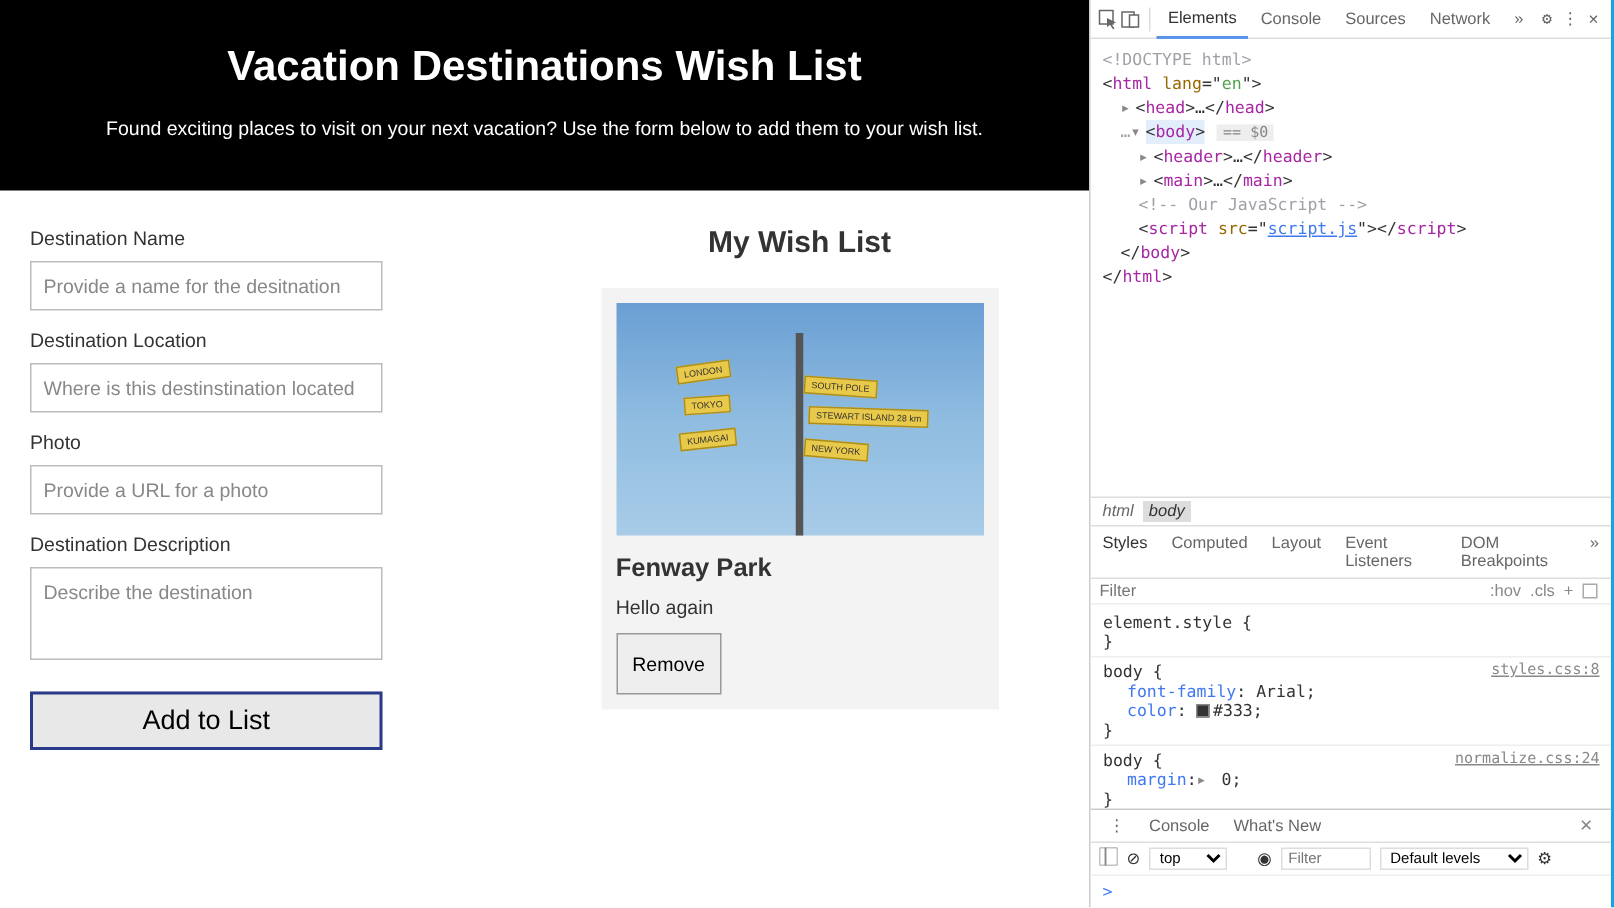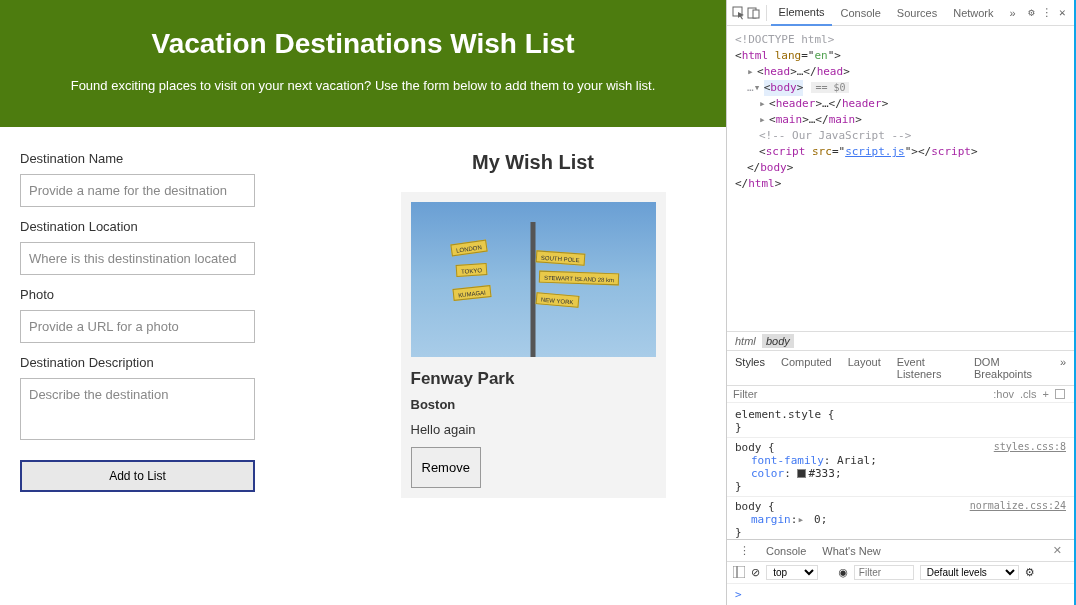--- a/index.html
+++ b/index.html
@@ -1,33 +1,33 @@
 <!DOCTYPE html>
 <html><head>
   <meta charset="utf-8">
   <style>
     * { box-sizing: border-box; margin: 0; padding: 0; }
     body { font-family: Arial, sans-serif; color: #333; display: flex; height: 605px; width: 1076px; overflow: hidden; }
     
     .page { width: 726px; height: 605px; overflow: hidden; background: #fff; }
     
-    .hero { background: #4d7c0f; color: #fff; text-align: center; padding: 28px 20px 34px; }
+    .hero { background: #000000; color: #fff; text-align: center; padding: 28px 20px 34px; }
     .hero h1 { font-size: 28px; font-weight: bold; margin-bottom: 18px; }
     .hero p { font-size: 13px; }
     
     .content { display: flex; padding: 24px 20px; gap: 40px; }
     .form-col { width: 300px; }
     .wish-col { flex: 1; }
     
     .form-col label { display: block; font-size: 13px; margin-bottom: 8px; margin-top: 12px; }
     .form-col label:first-child { margin-top: 0; }
     .form-col input, .form-col textarea { width: 235px; padding: 8px 8px; font-size: 13px; border: 1px solid #bbb; background: #fff; color: #333; font-family: Arial; }
     .form-col input::placeholder, .form-col textarea::placeholder { color: #888; }
     .form-col textarea { height: 62px; resize: none; }
-    .add-btn { width: 235px; margin-top: 16px; padding: 7px; font-size: 12px; background: #e8e8e8; border: 2px solid #2a3a8a; cursor: pointer; }
+    .add-btn { width: 235px; margin-top: 16px; padding: 7px; font-size: 18px; background: #e8e8e8; border: 2px solid #2a3a8a; cursor: pointer; }
     
     .wish-col h2 { text-align: center; font-size: 20px; font-weight: bold; margin-bottom: 18px; }
     .card { background: #f3f3f3; padding: 10px; width: 265px; margin: 0 auto; }
     .card-img { width: 100%; height: 155px; background: linear-gradient(180deg,#6a9fd4 0%,#8fbce0 50%,#a8cce8 100%); position: relative; overflow: hidden; }
     .pole { position:absolute; left:50%; top:20px; width:5px; height:140px; background:#555; transform:translateX(-50%);}
     .arrow { position:absolute; background:#e8c94a; border:1px solid #aa8f20; font-size:6px; text-align:center; line-height:12px; height:12px; color:#333; white-space:nowrap; padding:0 4px;}
     .a1{left:40px;top:40px;transform:rotate(-8deg);} .a2{left:125px;top:50px;transform:rotate(4deg);} .a3{left:45px;top:62px;transform:rotate(-4deg);} .a4{left:128px;top:70px;transform:rotate(2deg);} .a5{left:42px;top:85px;transform:rotate(-6deg);} .a6{left:125px;top:92px;transform:rotate(5deg);}
     .card h3 { font-size: 17px; font-weight: bold; margin: 12px 0 8px; }
     .card .loc { font-size: 13px; font-weight: bold; margin-bottom: 10px; }
     .card .desc { font-size: 13px; margin-bottom: 10px; }
@@ -102,21 +102,20 @@
         <div class="card-img">
           <div class="pole"></div>
           <div class="arrow a1">LONDON</div>
             <div class="arrow a2">SOUTH POLE</div>
           <div class="arrow a3">TOKYO</div>
             <div class="arrow a4">STEWART ISLAND 28 km</div>
           <div class="arrow a5">KUMAGAI</div>
             <div class="arrow a6">NEW YORK</div>
         </div>
         <h3>Fenway Park</h3>
-        <div class="loc">Boston</div>
         <div class="desc">Hello again</div>
         <button class="remove-btn">Remove</button>
       </div>
     </div>
   </div>
 </div>
 
 <div class="devtools">
   <div class="dt-toolbar">
     <div class="dt-ico">

